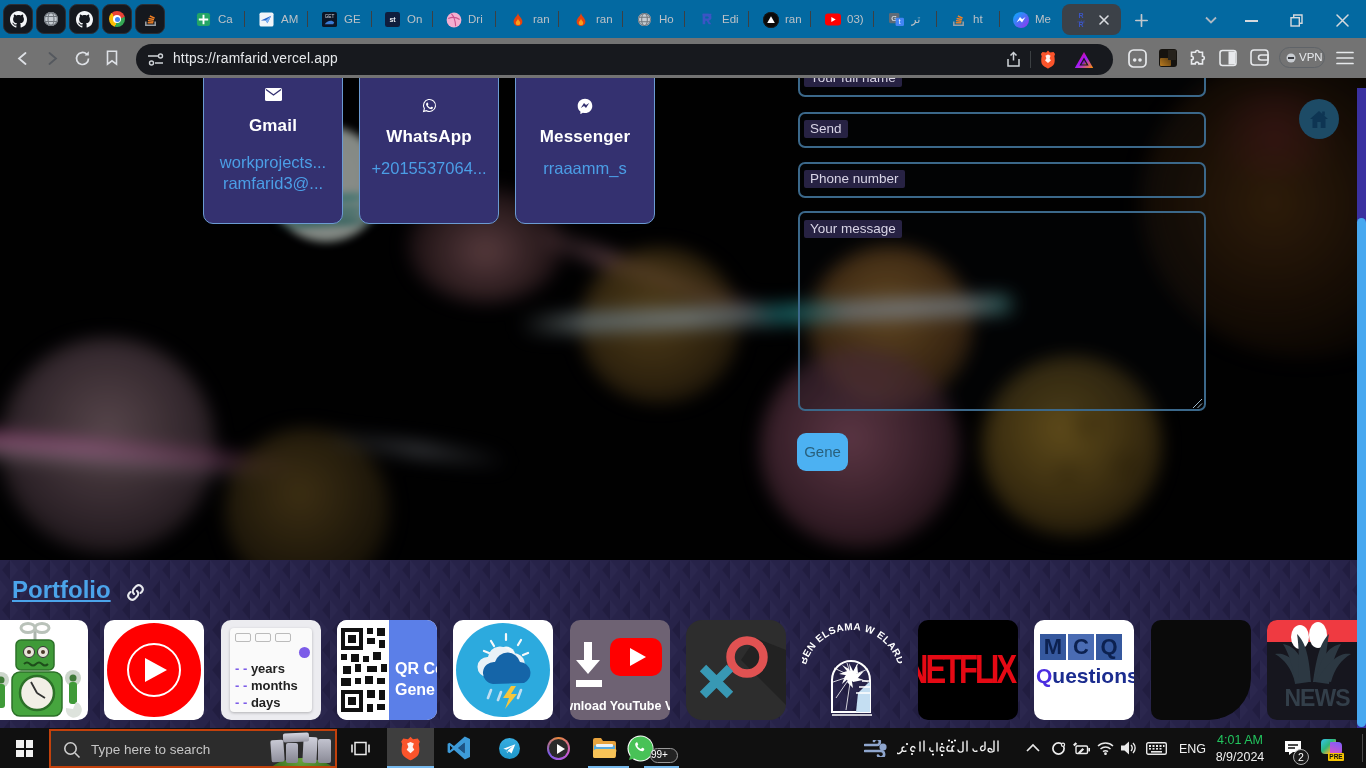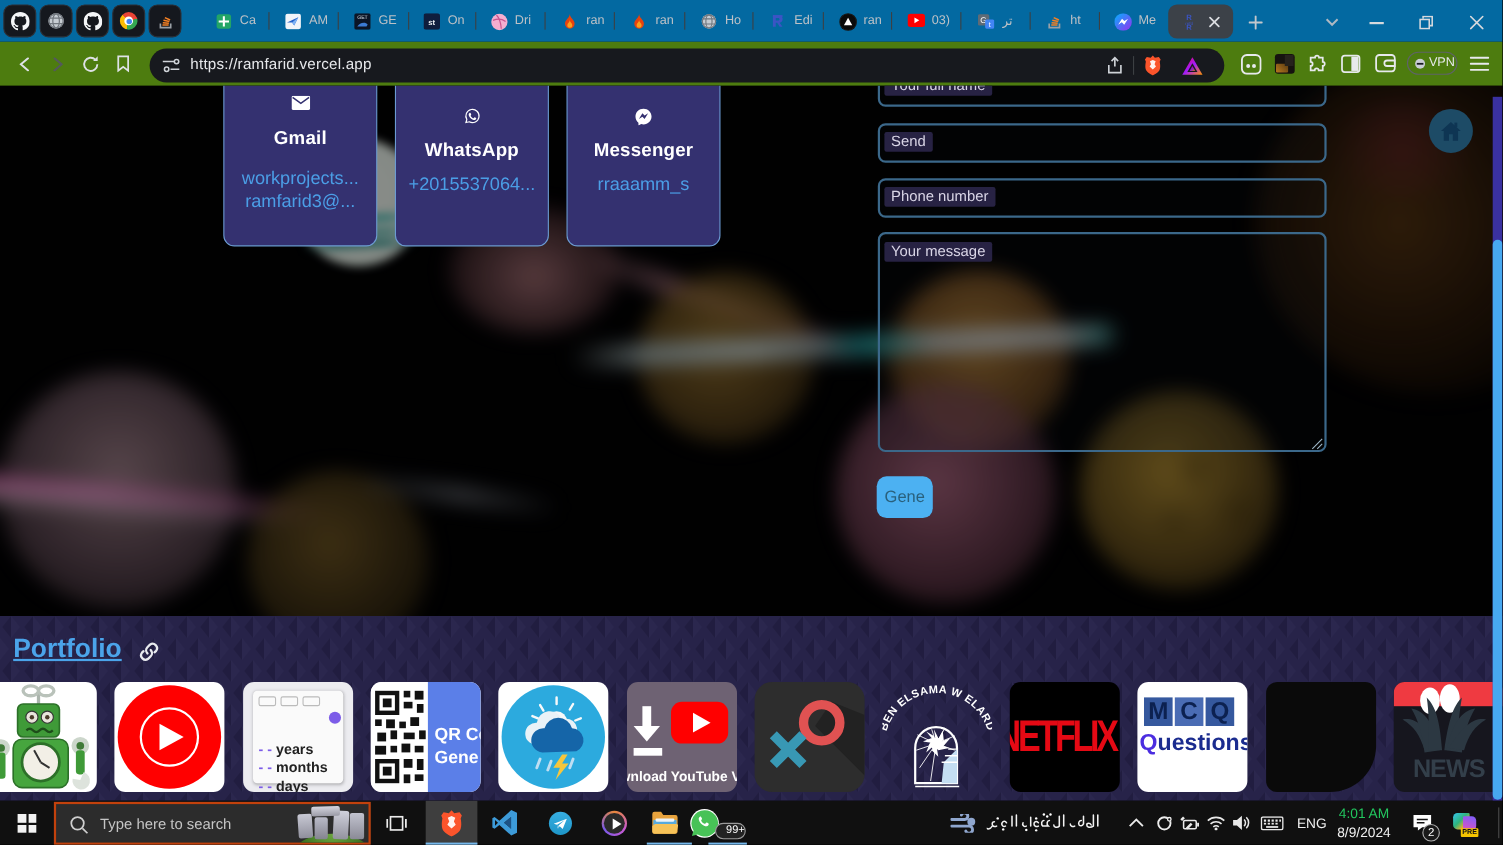--- a/index.html
+++ b/index.html
@@ -8,21 +8,21 @@
 
   
   #tabbar { position:absolute; left:0; top:0; width:1366px; height:38px; background:#0369a1; }
   .pintab { position:absolute; top:4px; width:30px; height:30px; background:#15181e; border:1px solid #2c2f36; border-radius:8px; display:flex; align-items:center; justify-content:center; }
   .tab { position:absolute; top:0; height:38px; display:flex; align-items:center; }
   .tab .fav { width:15px; height:15px; flex:0 0 15px; }
   .tab .ttl { margin-left:7px; font-size:11.5px; color:#bdc1c6; white-space:nowrap; overflow:hidden; }
   .tabsep { position:absolute; top:11px; width:1px; height:16px; background:#3c4043; }
 
   
-  #toolbar { position:absolute; left:0; top:38px; width:1366px; height:40px; background:#4d7c0f; }
+  #toolbar { position:absolute; left:0; top:38px; width:1366px; height:40px; background:#737373; }
   #urlpill { position:absolute; left:136px; top:6px; width:977px; height:31px; background:#17191e; border-radius:16px; }
 
   
   #view { position:absolute; left:0; top:78px; width:1366px; height:650px; background:#020203; overflow:hidden; }
   #hero { position:absolute; left:0; top:0; width:1366px; height:482px; overflow:hidden; }
   .blob { position:absolute; border-radius:50%; }
   #heroblur { position:absolute; left:-30px; top:-30px; width:1426px; height:540px; filter:blur(9px); }
   #overlay { position:absolute; left:0; top:0; width:1366px; height:482px; background:rgba(0,0,0,0.42); }
 
   
@@ -492,21 +492,21 @@
       <div style="position:absolute;left:3px;top:3px;width:94px;height:94px;border-radius:50%;background:#f00;"></div>
       <div style="position:absolute;left:23px;top:23px;width:54px;height:54px;border-radius:50%;border:2.5px solid #fff;"></div>
       <div style="position:absolute;left:41px;top:38px;width:0;height:0;border-left:22px solid #fff;border-top:12.5px solid transparent;border-bottom:12.5px solid transparent;"></div>
     </div>
     <div class="thumb" style="left:221px;background:#ececf0;">
       <div style="position:absolute;left:9px;top:8px;width:82px;height:84px;background:#fafafa;border-radius:4px;box-shadow:0 1px 3px rgba(0,0,0,.25);"></div>
       <div style="position:absolute;left:14px;top:13px;width:16px;height:9px;border:1px solid #bbb;border-radius:2px;"></div>
       <div style="position:absolute;left:34px;top:13px;width:16px;height:9px;border:1px solid #bbb;border-radius:2px;"></div>
       <div style="position:absolute;left:54px;top:13px;width:16px;height:9px;border:1px solid #bbb;border-radius:2px;"></div>
       <div style="position:absolute;left:78px;top:27px;width:11px;height:11px;border-radius:50%;background:#7c5ce8;"></div>
-      <div style="position:absolute;left:14px;top:52px;font-size:13px;font-weight:bold;color:#222;line-height:17px;"><span style="color:#7c5ce8;">- - </span>years<br><span style="color:#7c5ce8;">- - </span>months<br><span style="color:#7c5ce8;">- - </span>days</div>
+      <div style="position:absolute;left:14px;top:40px;font-size:13px;font-weight:bold;color:#222;line-height:17px;"><span style="color:#7c5ce8;">- - </span>years<br><span style="color:#7c5ce8;">- - </span>months<br><span style="color:#7c5ce8;">- - </span>days</div>
     </div>
     <div class="thumb" style="left:337px;background:#fff;">
       <svg width="52" height="100" viewBox="0 0 52 100" style="position:absolute;left:0;top:0;">
         <rect width="52" height="100" fill="#fff"></rect>
         <g fill="#111">
           <rect x="4" y="8" width="22" height="22"></rect>
             <rect x="8" y="12" width="14" height="14" fill="#fff"></rect>
             <rect x="11" y="15" width="8" height="8"></rect>
           <rect x="30" y="8" width="6" height="6"></rect>
             <rect x="40" y="8" width="8" height="8"></rect>
@@ -682,21 +682,21 @@
       <rect x="4" y="7" width="17" height="3" rx="1" fill="#eef4f8"></rect>
       <path fill="#f7c358" d="M3.5 12h19a1.8 1.8 0 0 1 1.8 2.2l-1.1 5.2a2 2 0 0 1-2 1.6H3a2 2 0 0 1-2-2v-5z"></path>
     </svg>
   <div style="position:absolute;left:588px;top:37.5px;width:41px;height:2.5px;background:#76b9ed;"></div>
 
   <svg style="position:absolute;left:627px;top:7px;" width="27" height="27" viewBox="0 0 27 27">
       <circle cx="13.5" cy="13.5" r="13" fill="#fff"></circle>
       <path fill="#48c257" d="M13.5 1.5a12 12 0 0 0-10 18.4L2 25l5.3-1.4A12 12 0 1 0 13.5 1.5z"></path>
       <path fill="#fff" d="M9.2 7.6c.9-.6 1.2.1 1.6.9.4.7.7 1.1 0 1.7-.4.4-.5.7-.1 1.3.5.9 1.5 1.8 2.6 2.3.5.3.8.2 1.2-.3.5-.7.8-1 1.6-.5.8.5 1.7.8 1 1.9-.5 1-1.7 1.6-3 1.2-1.9-.5-4-2.2-5.2-4.3-.8-1.5-1.2-3.3.3-4.2z"></path>
     </svg>
-  <div style="position:absolute;left:650px;top:20px;width:28px;height:15px;background:#222;border:1.5px solid #9a9a9a;border-radius:8px;color:#fff;font-size:10px;text-align:right;line-height:12px;">99+</div>
+  <div style="position:absolute;left:650px;top:20px;width:28px;height:15px;background:#222;border:1.5px solid #9a9a9a;border-radius:8px;color:#fff;font-size:10px;text-align:left;line-height:12px;">99+</div>
   <div style="position:absolute;left:644px;top:37.5px;width:35px;height:2.5px;background:#76b9ed;"></div>
 
   <svg style="position:absolute;left:864px;top:12px;" width="24" height="17" viewBox="0 0 24 17">
       <g stroke="#8fa6ce" stroke-width="2.6" fill="none" stroke-linecap="round">
         <path d="M1 5h12a3 3 0 1 0-3-4"></path>
         <path d="M1 11h16a3.2 3.2 0 1 1-3 4.5"></path>
       </g>
       <circle cx="19" cy="7" r="3.6" fill="#8fa6ce"></circle>
     </svg>
   <svg id="arabic" style="position:absolute;left:897px;top:11px;" width="104" height="17" viewBox="0 0 104 17">

